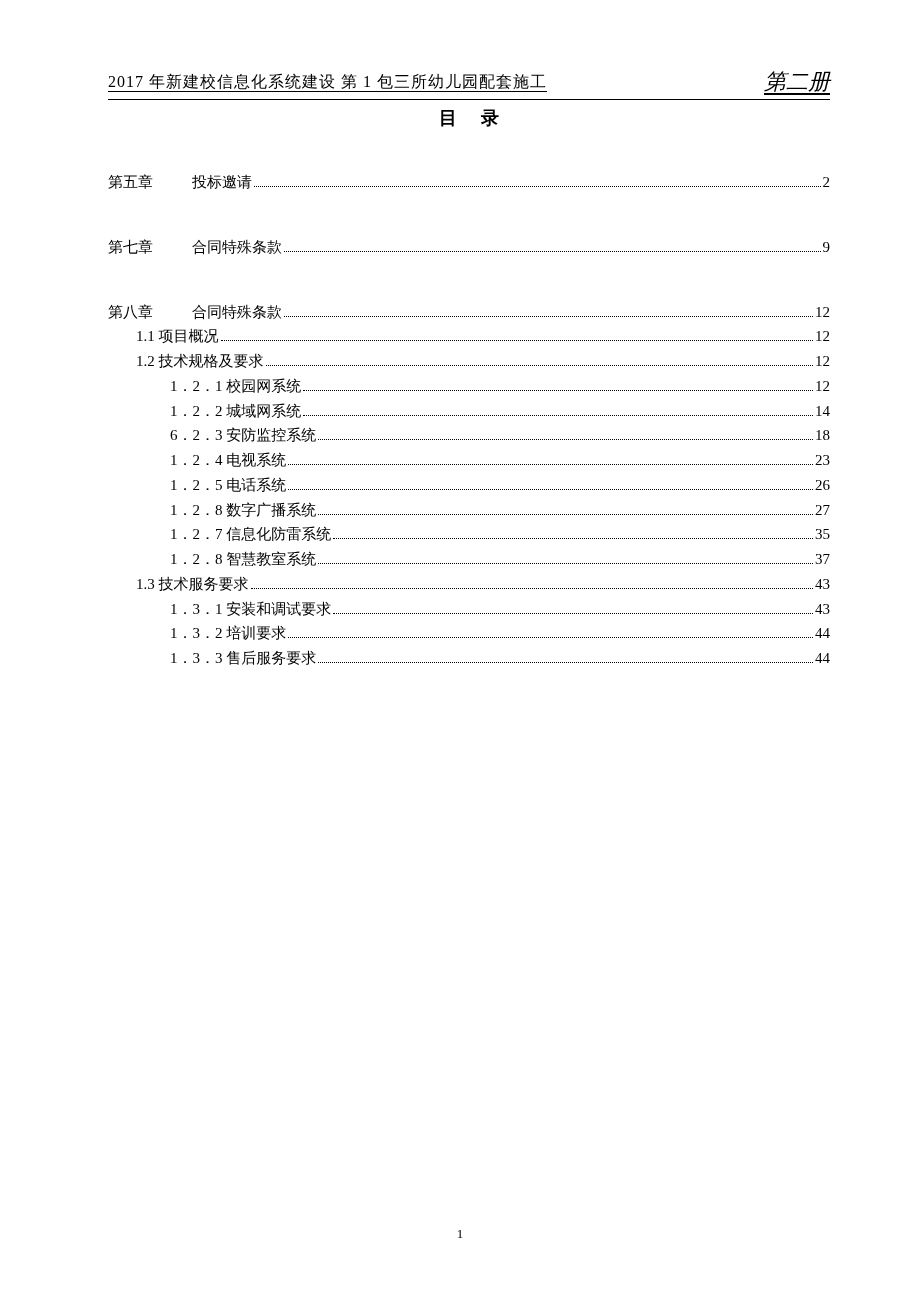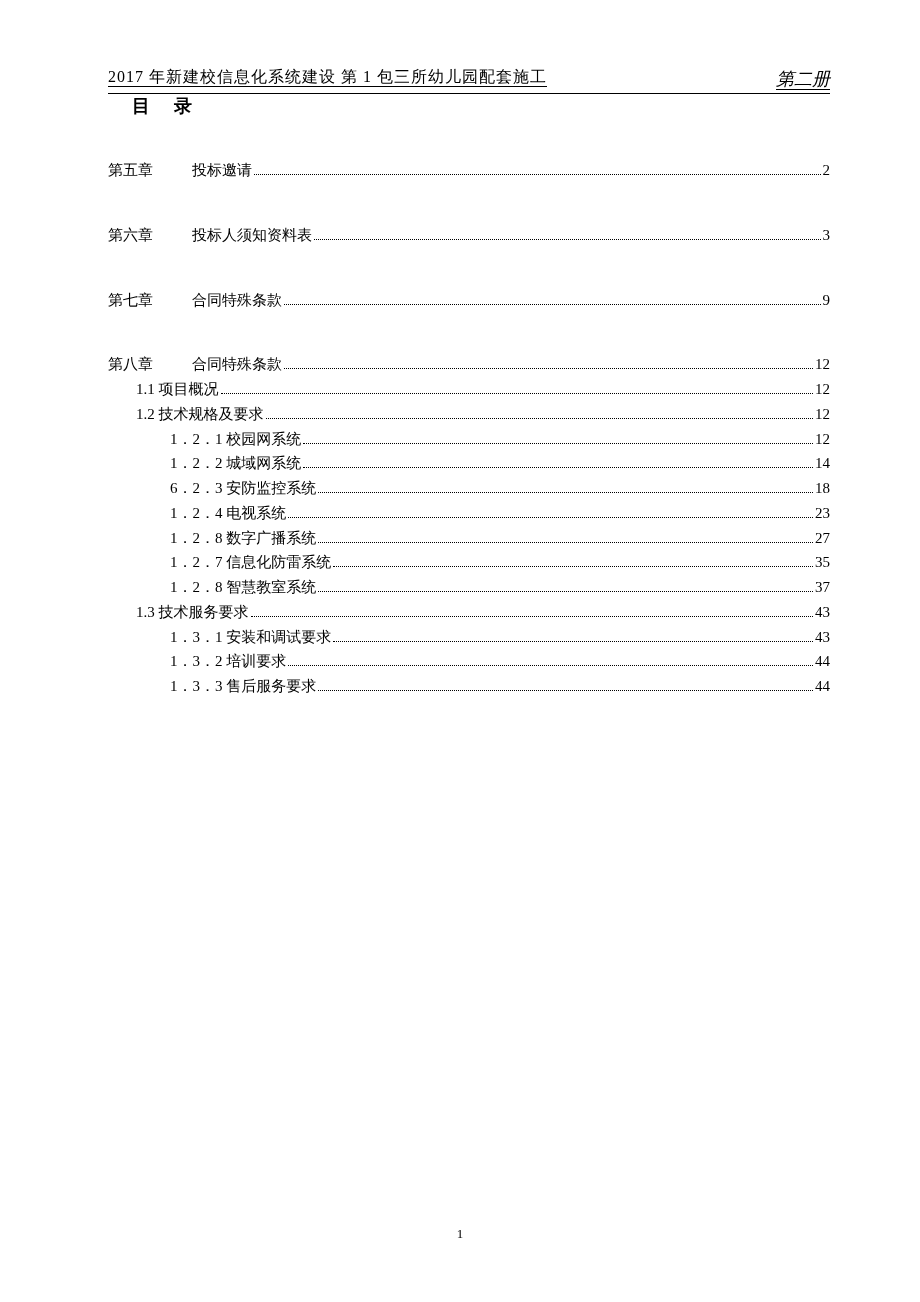--- a/index.html
+++ b/index.html
@@ -13,39 +13,40 @@
       width: 920px;
       height: 1302px;
       position: relative;
     }
     .page {
       padding: 67px 90px 0 108px;
     }
     .header-line {
       display: flex;
       justify-content: space-between;
-      align-items: flex-start;
+      align-items: center;
       border-bottom: 1.5px solid #000;
       padding-bottom: 2px;
+      margin-bottom: 6px;
     }
     .header-left {
       font-size: 16px;
       letter-spacing: 1px;
       text-decoration: underline;
       text-underline-offset: 4px;
     }
     .header-right {
-      font-size: 18px;
+      font-size: 22px;
       font-style: italic;
       font-family: Liberation Serif, serif;
       text-decoration: underline;
       text-underline-offset: 4px;
     }
     .title {
-      text-align: left;
+      text-align: center;
       font-size: 18px;
       font-weight: bold;
       letter-spacing: 24px;
       padding-left: 24px;
       margin-bottom: 8px;
     }
     .toc-entry {
       display: flex;
       align-items: baseline;
       font-size: 15px;
@@ -91,26 +92,20 @@
   </div>
   <div class="title">目录</div>
   <div id="toc-container">
       <div class="toc-entry indent-0">
         <span class="toc-chapter-label">第五章</span>
         <span class="toc-text">投标邀请</span>
         <span class="toc-dots"></span>
         <span class="toc-page">2</span>
       </div>
       <div class="toc-entry indent-0">
-        <span class="toc-chapter-label">第六章</span>
-        <span class="toc-text">投标人须知资料表</span>
-        <span class="toc-dots"></span>
-        <span class="toc-page">3</span>
-      </div>
-      <div class="toc-entry indent-0">
         <span class="toc-chapter-label">第七章</span>
         <span class="toc-text">合同特殊条款</span>
         <span class="toc-dots"></span>
         <span class="toc-page">9</span>
       </div>
       <div class="toc-entry indent-0">
         <span class="toc-chapter-label">第八章</span>
         <span class="toc-text">合同特殊条款</span>
         <span class="toc-dots"></span>
         <span class="toc-page">12</span>
@@ -139,20 +134,25 @@
         <span class="toc-text">6．2．3 安防监控系统</span>
         <span class="toc-dots"></span>
         <span class="toc-page">18</span>
       </div>
       <div class="toc-entry indent-2">
         <span class="toc-text">1．2．4 电视系统</span>
         <span class="toc-dots"></span>
         <span class="toc-page">23</span>
       </div>
       <div class="toc-entry indent-2">
+        <span class="toc-text">1．2．5 电话系统</span>
+        <span class="toc-dots"></span>
+        <span class="toc-page">26</span>
+      </div>
+      <div class="toc-entry indent-2">
         <span class="toc-text">1．2．8 数字广播系统</span>
         <span class="toc-dots"></span>
         <span class="toc-page">27</span>
       </div>
       <div class="toc-entry indent-2">
         <span class="toc-text">1．2．7 信息化防雷系统</span>
         <span class="toc-dots"></span>
         <span class="toc-page">35</span>
       </div>
       <div class="toc-entry indent-2">

